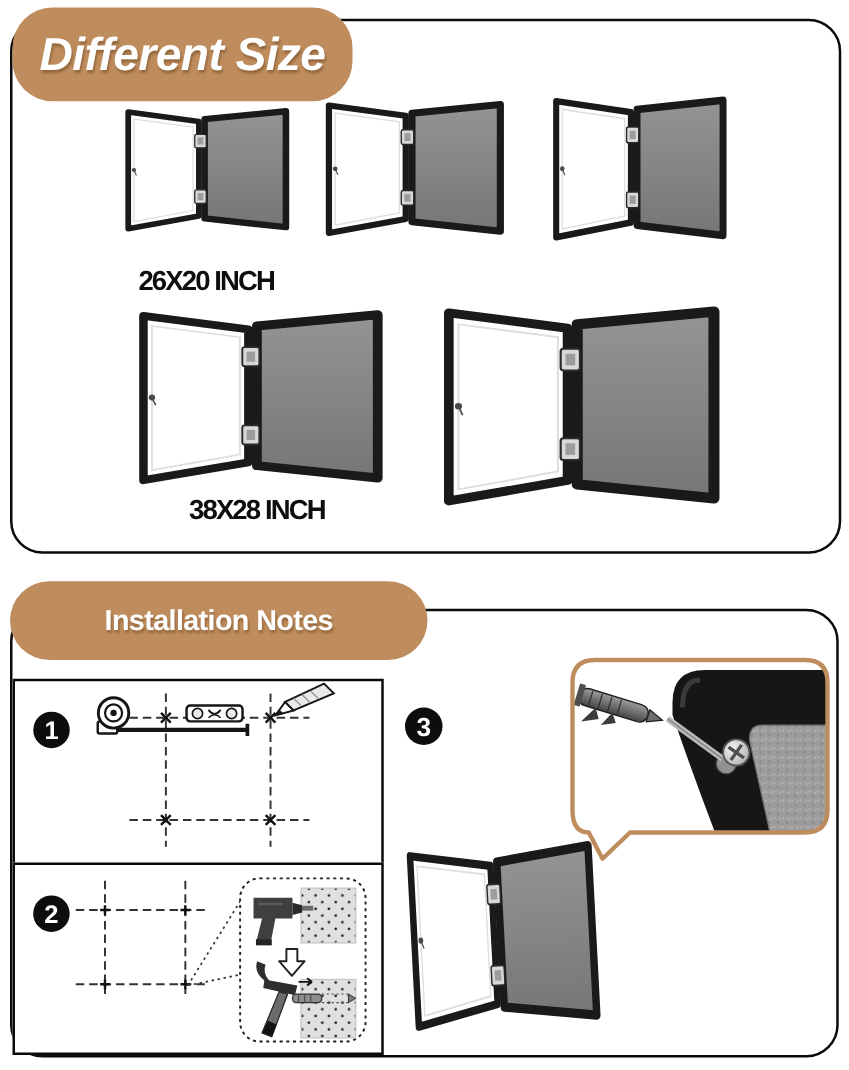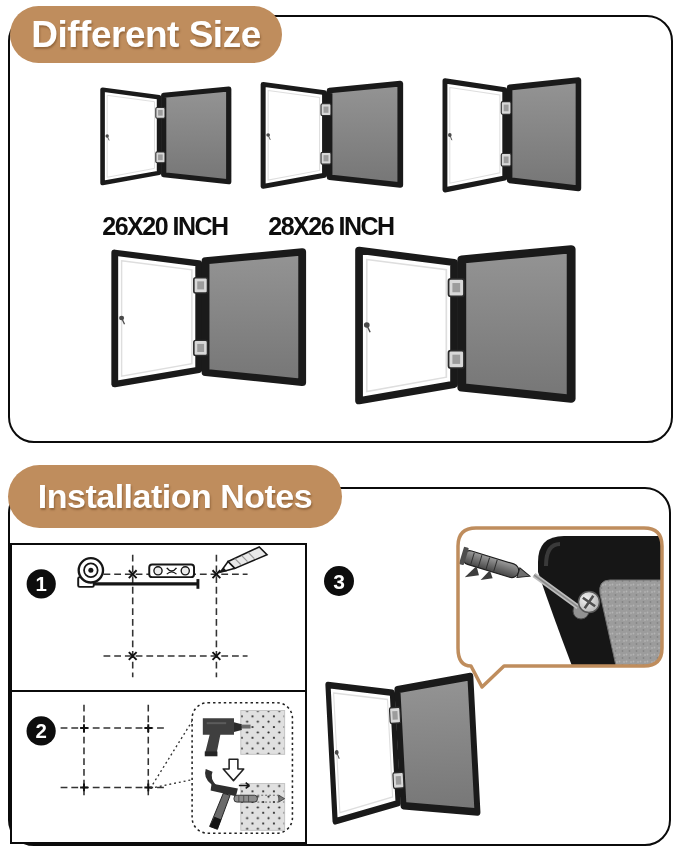--- a/index.html
+++ b/index.html
@@ -8,27 +8,27 @@
 
   .panel { position:absolute; border:2.5px solid #0b0b0b; border-radius:26px;
            background:#fff; box-sizing:border-box; }
   .panel-sizes   { left:8px; top:15px;  width:665px; height:428px; }
   .panel-install { left:8px; top:487px; width:663px; height:359px; }
 
   .badge { position:absolute; background:#bf8d5d; color:#fff; font-weight:bold;
            display:flex; align-items:center; justify-content:center;
            border-radius:32px; z-index:5; letter-spacing:-0.5px;
            text-shadow:1px 2px 2px rgba(70,35,0,0.35); }
-  .badge-1 { left:10px; top:6px;   width:272px; height:57px; font-size:37px; }
-  .badge-2 { left:8px;  top:465px; width:334px; height:63px; font-size:34px; }
+  .badge-1 { left:10px; top:6px;   width:272px; height:75px; font-size:37px;font-style:italic; }
+  .badge-2 { left:8px;  top:465px; width:334px; height:63px; font-size:23px; }
 
   .board { position:absolute; z-index:2; }
 
   .size-label { position:absolute; z-index:2; text-align:center; font-weight:bold;
-                font-size:25px; letter-spacing:-1.5px; color:#0e0e0e; white-space:nowrap; }
+                font-size:22px; letter-spacing:-1.5px; color:#0e0e0e; white-space:nowrap; }
 
   .step-box { position:absolute; z-index:2; border:2.5px solid #0b0b0b;
               background:#fff; box-sizing:border-box; }
   .step-box-1 { left:10px; top:543px; width:297px; height:150px; }
   .step-box-2 { left:10px; top:690px; width:297px; height:154px; }
   .step-box svg { display:block; width:100%; height:100%; }
 
   .step3-svg { position:absolute; left:310px; top:520px; width:359px; height:326px; z-index:2; }
 
   .step-num { font-family:"Liberation Sans", sans-serif; font-weight:bold;
@@ -101,21 +101,21 @@
       <use href="#board-symbol"></use>
     </svg>
   <svg class="board" style="left:105px;top:242px;width:205px;height:152px" viewBox="0 0 210 170" preserveAspectRatio="none">
       <use href="#board-symbol"></use>
     </svg>
   <svg class="board" style="left:348px;top:238px;width:232px;height:174px" viewBox="0 0 210 170" preserveAspectRatio="none">
       <use href="#board-symbol"></use>
     </svg>
 
   <div class="size-label" style="left:95px;top:212px;width:140px">26X20 INCH</div>
-  <div class="size-label" style="left:258px;top:212px;width:146px">28X26 INCH</div>
+  <div class="size-label" style="left:118px;top:395px;width:175px">38X28 INCH</div>
 
   <section class="panel panel-install"></section>
 
   <div class="badge badge-2">
     <span>Installation Notes</span>
   </div>
 
   <div class="step-box step-box-1">
     <svg viewBox="0 0 297 150">
       <g>

